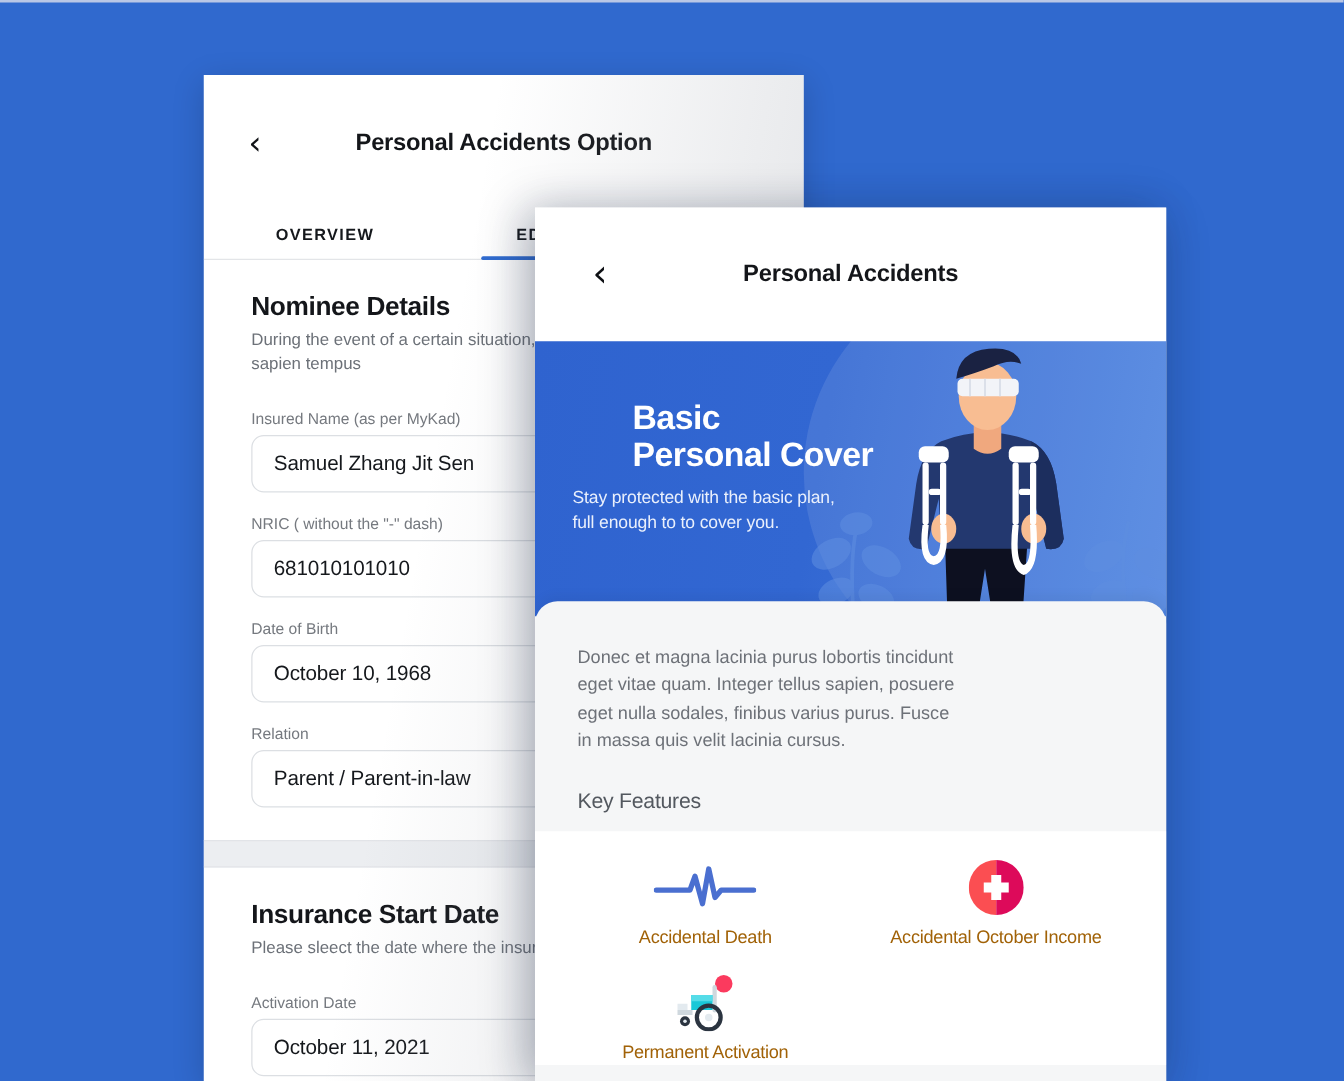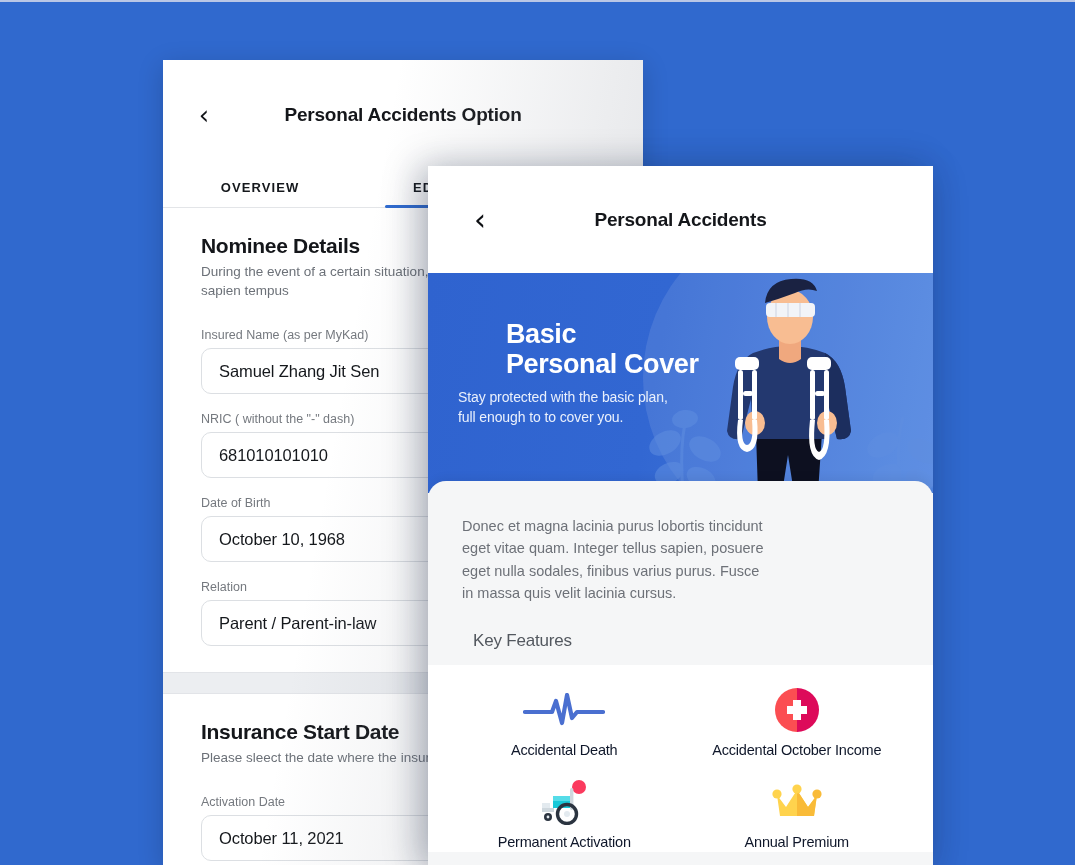--- a/index.html
+++ b/index.html
@@ -187,37 +187,37 @@
     z-index: 10;
     box-shadow: 0 -3px 10px rgba(0,0,0,0.06);
   }
   .rp-body {
     padding: 34px 34px 0 34px;
     font-size: 14.5px; color: #6d7178; line-height: 1.55;
     max-width: 380px;
   }
   .rp-keyfeat {
     padding: 26px 34px 14px 34px;
-    font-size: 17px; color: #53585f; letter-spacing: -0.2px; margin-left: 11px;
+    font-size: 17px; color: #53585f; letter-spacing: -0.2px;
   }
   .rp-features {
     background: #ffffff;
     padding: 22px 20px 0 20px;
     display: grid;
     grid-template-columns: 1fr 1fr;
     row-gap: 20px;
   }
   .feat {
     display: flex; flex-direction: column; align-items: center;
     cursor: pointer;
   }
   .feat-icon { height: 46px; display: flex; align-items: center; justify-content: center; }
   .feat-label {
     margin-top: 8px;
-    font-size: 14.5px; color: #0f172a; text-align: center;
+    font-size: 14.5px; color: #a16207; text-align: center;
     line-height: 1.28; letter-spacing: -0.2px;
     max-width: 175px;
   }
 </style>
 </head>
 <body>
 
 <div id="bg-canvas"></div>
 <div id="bg-top-line"></div>
 
@@ -387,28 +387,16 @@
             <path d="M3 24 h8 v5 h-8 z" fill="#e3eaef"></path>
             <circle cx="28" cy="35" r="9.5" fill="none" stroke="#2b3440" stroke-width="3.4"></circle>
             <circle cx="28" cy="35" r="3" fill="#e3eaef"></circle>
             <circle cx="9" cy="38" r="4" fill="#2b3440"></circle>
             <circle cx="9" cy="38" r="1.4" fill="#e3eaef"></circle>
           </svg>
         </div>
         <div class="feat-label">Permanent Activation</div>
       </div>
 
-      <div class="feat">
-        <div class="feat-icon">
-          <svg width="50" height="38" viewBox="0 0 50 38">
-            <path d="M5 12 L14 24 L25 7 L36 24 L45 12 L42 33 H8 Z" fill="#ffd34d"></path>
-            <path d="M25 7 L36 24 L45 12 L42 33 H25 Z" fill="#f9bb38"></path>
-            <circle cx="5" cy="11" r="4.6" fill="#ffd34d"></circle>
-            <circle cx="25" cy="6" r="4.6" fill="#ffd34d"></circle>
-            <circle cx="45" cy="11" r="4.6" fill="#f9bb38"></circle>
-          </svg>
-        </div>
-        <div class="feat-label">Annual Premium</div>
-      </div>
 
     </div>
   </div>
 </div>
 
 </body></html>

